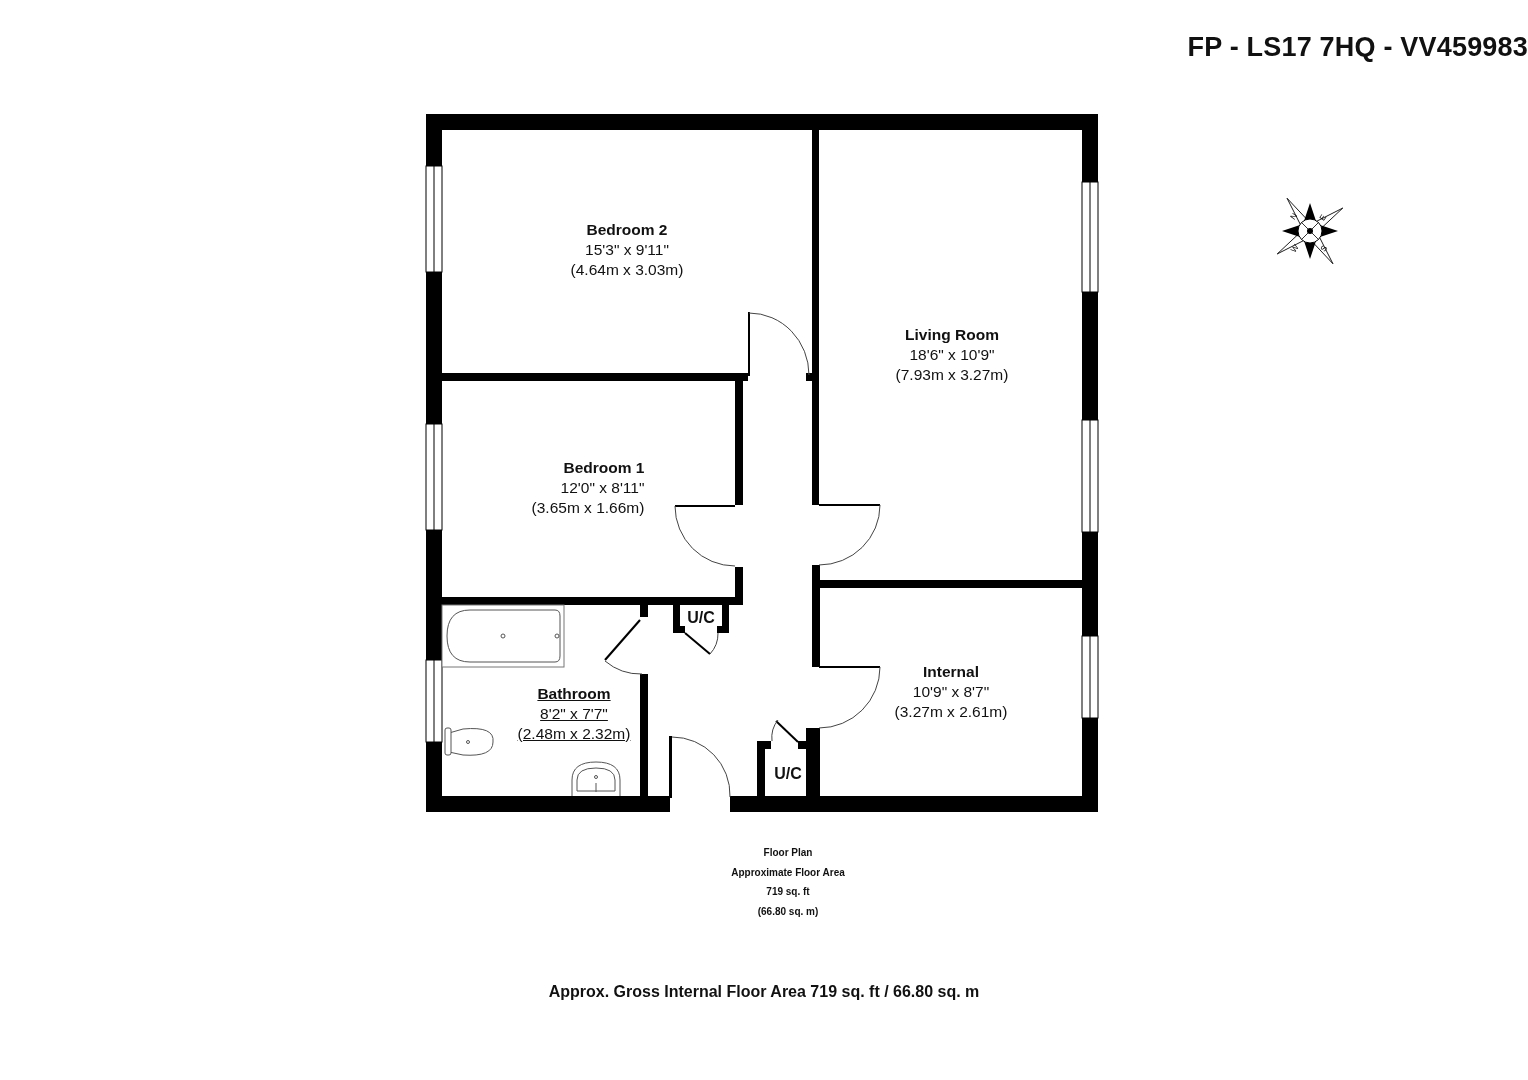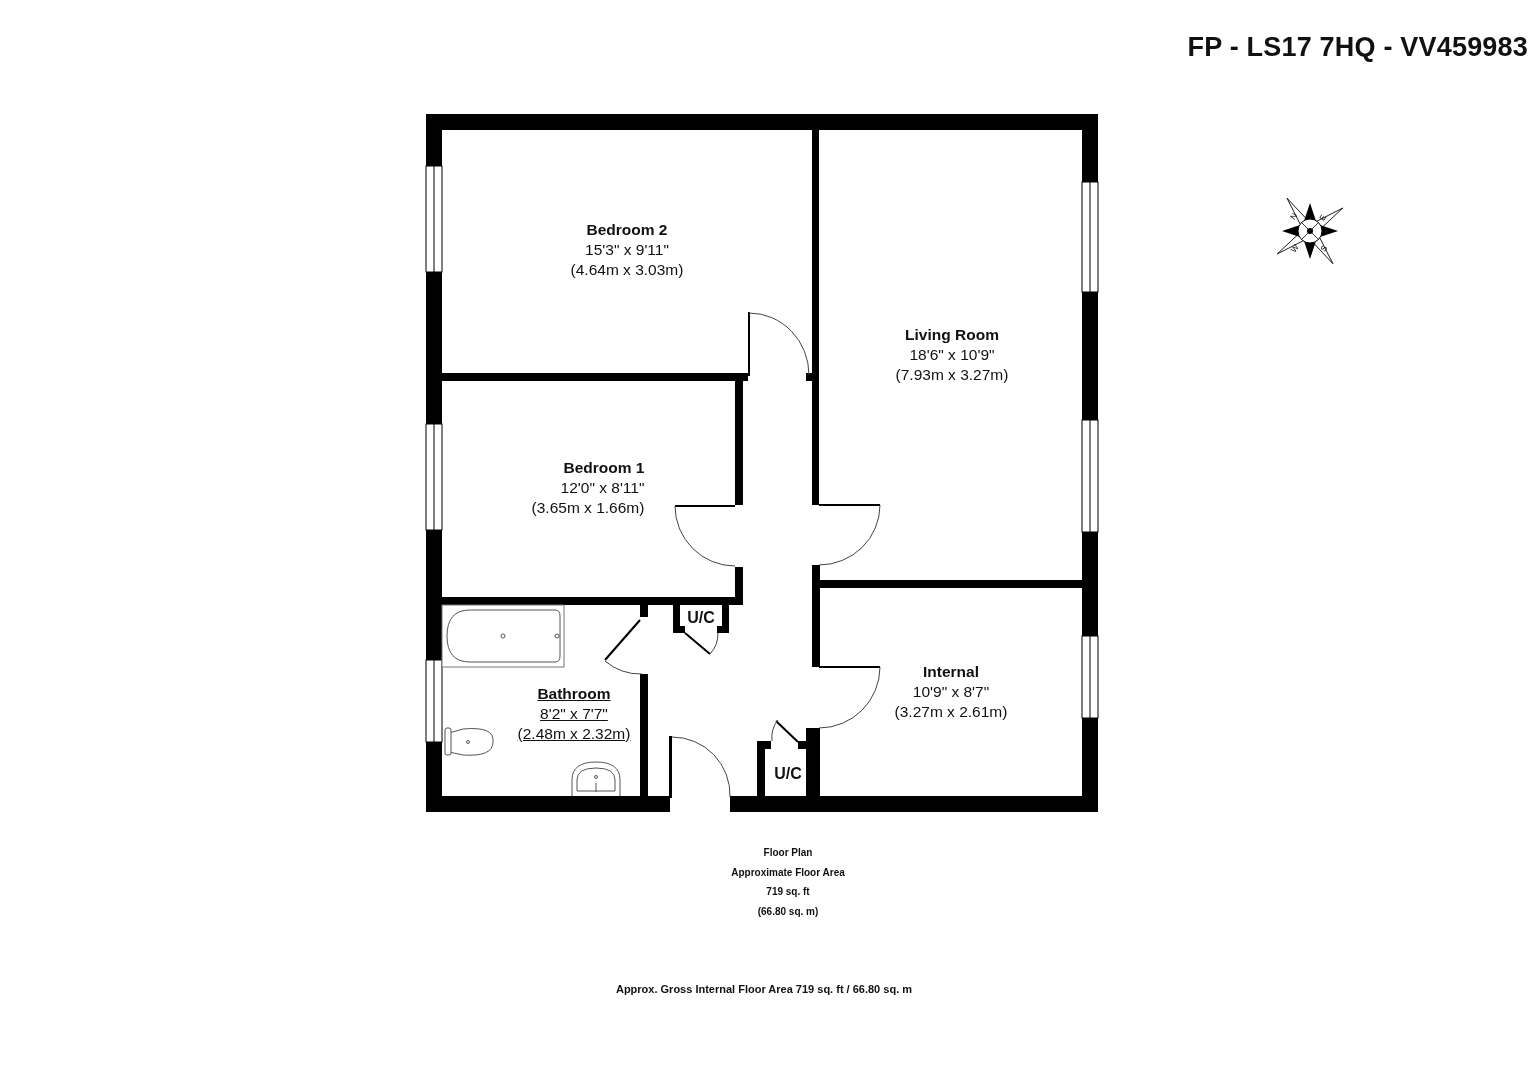--- a/index.html
+++ b/index.html
@@ -3,21 +3,21 @@
 <meta charset="utf-8">
 <style>
   html, body { margin:0; padding:0; background:#ffffff; }
   body { width:1528px; height:1080px; position:relative; overflow:hidden; font-family:"Liberation Sans", sans-serif; color:#111; }
   .title { position:absolute; left:0; width:1528px; top:32px; text-align:right; font-weight:bold; font-size:27px; letter-spacing:0.2px; }
   svg.plan { position:absolute; left:0; top:0; }
   .room-label { position:absolute; text-align:center; line-height:20px; font-size:15.5px; transform:translateX(-50%); white-space:nowrap; }
   .room-label .name { font-weight:bold; }
   .uc { position:absolute; font-weight:bold; font-size:16px; transform:translateX(-50%); }
   .summary { position:absolute; left:764px; top:843px; transform:translateX(-50%); text-align:center; font-weight:bold; font-size:10px; line-height:19.5px; white-space:nowrap;margin-left:24px; }
-  .footer { position:absolute; left:0; width:1528px; top:983px; text-align:center; font-weight:bold; font-size:11px; }
+  .footer { position:absolute; left:0; width:1528px; top:983px; text-align:center; font-weight:bold; font-size:16px; }
   .compass { position:absolute; left:1262px; top:188px; }
 </style>
 </head>
 <body>
 
 <div class="title">FP - LS17 7HQ - VV459983</div>
 
 <svg class="plan" width="1528" height="1080" viewBox="0 0 1528 1080">
   <g fill="#000">
 

